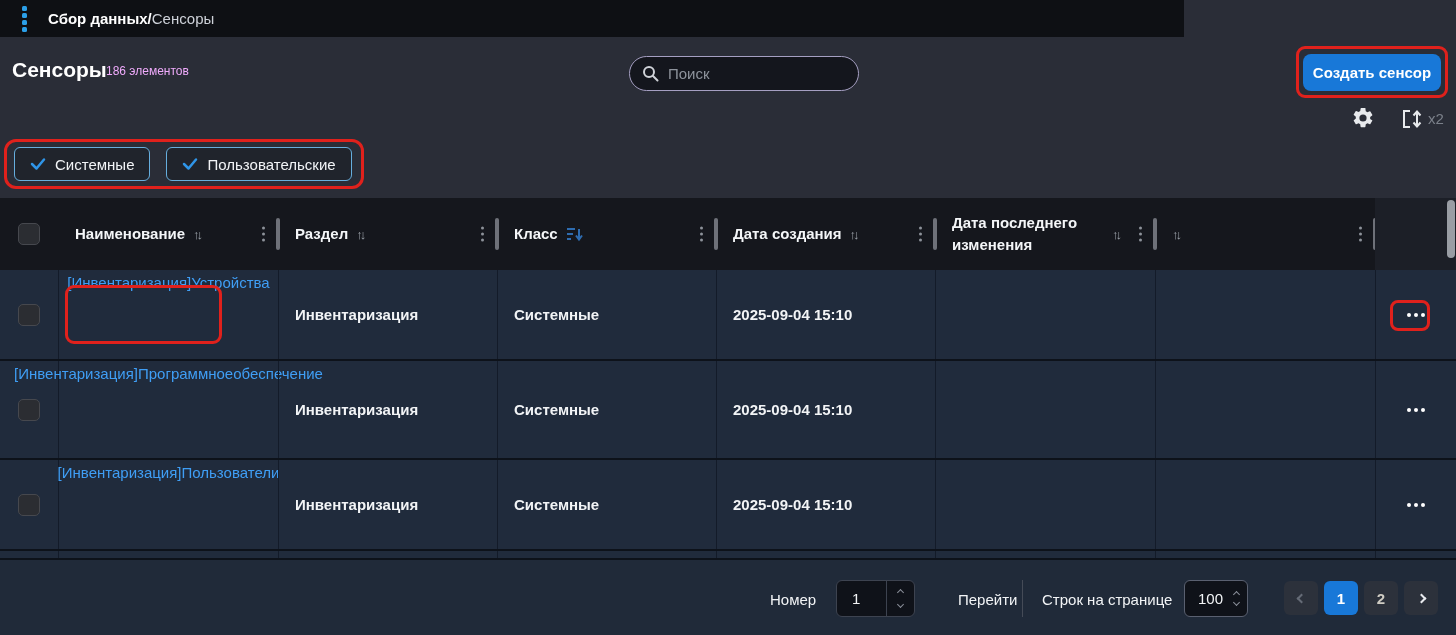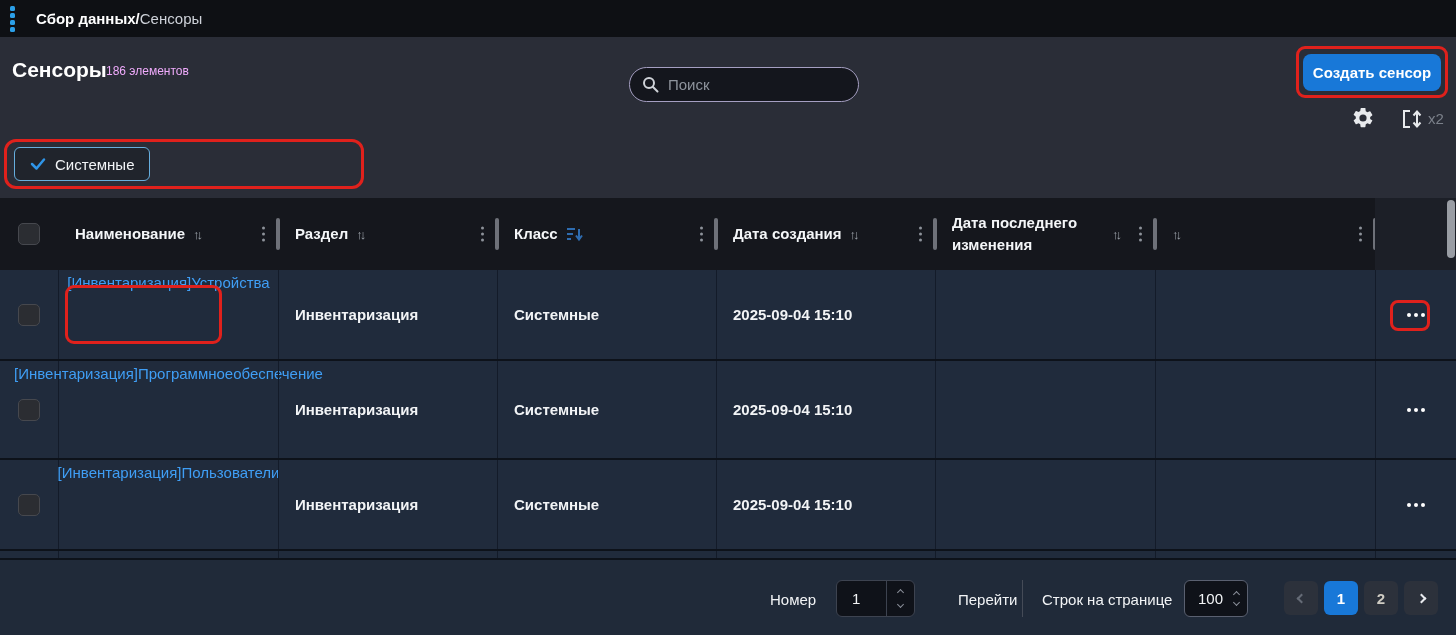--- a/index.html
+++ b/index.html
@@ -3,33 +3,33 @@
 <meta charset="utf-8">
 <style>
   * { margin:0; padding:0; box-sizing:border-box; }
   html,body { width:1456px; height:635px; }
   body {
     position:relative; overflow:hidden;
     background:#2a2d37; color:#eceef1;
     font-family:"Liberation Sans", sans-serif;
   }
   
-  .topbar { position:absolute; left:0; top:0; width:1456px; height:37px;
-    background:#0e1014; display:flex; align-items:center; padding-left:10px; }
+  .topbar { position:absolute; left:0; top:0; width:1184px; height:37px;
+    background:#0e1014; display:flex; align-items:center; padding-left:22px; }
   .app-dots { display:flex; flex-direction:column; gap:2px; margin-right:21px; }
   .app-dots i { width:5px; height:5px; border-radius:1.5px; background:#2b9fe8; }
   .breadcrumb { font-size:15px; }
   .breadcrumb .bc-bold { font-weight:bold; color:#ffffff; }
   .breadcrumb .bc-rest { color:#ced2d9; }
   
   .page-title { position:absolute; left:12px; top:58px; font-size:21px; font-weight:bold; color:#fff; }
   .items-count { position:absolute; left:106px; top:64px; font-size:12px; color:#f0abfc; }
   .search { position:absolute; left:629px; top:56px; width:230px; height:35px;
     border:1px solid #a59fc2; border-radius:18px; background:#14161d;
-    display:flex; align-items:center; padding:0 12px;margin-top:11px; }
+    display:flex; align-items:center; padding:0 12px; }
   .search svg { flex:0 0 auto; margin-right:9px; }
   .search input { background:transparent; border:0; outline:none; width:100%;
     color:#e8eaee; font-size:15px; font-family:inherit; }
   .search input::placeholder { color:#8e939c; }
   .create-btn { position:absolute; left:1303px; top:54px; width:138px; height:37px;
     background:#1878d8; border:0; border-radius:8px; color:#fff;
     font-weight:bold; font-size:15px; font-family:inherit; cursor:pointer; }
   .gear { position:absolute; left:1351px; top:106px; width:24px; height:24px; }
   .expand-rows { position:absolute; left:1399px; top:107px; width:26px; height:24px; }
   .zoom-label { position:absolute; left:1428px; top:110px; font-size:15px; color:#7b808a; }
@@ -145,20 +145,26 @@
 </svg>
 <span class="zoom-label">x2</span>
 
 <div class="chips">
   <div class="chip">
     <svg width="16" height="14" viewBox="0 0 16 14">
       <polyline points="2,7 6.5,11.5 14,2.5" fill="none" stroke="#2f95e8" stroke-width="2.5" stroke-linecap="round" stroke-linejoin="round"></polyline>
     </svg>
     <span>Системные</span>
   </div>
+  <div class="chip">
+    <svg width="16" height="14" viewBox="0 0 16 14">
+      <polyline points="2,7 6.5,11.5 14,2.5" fill="none" stroke="#2f95e8" stroke-width="2.5" stroke-linecap="round" stroke-linejoin="round"></polyline>
+    </svg>
+    <span>Пользовательские</span>
+  </div>
 </div>
 
 <div class="table">
 
   <div class="grid-row thead">
     <div class="th cb-col">
         <span class="checkbox"></span>
       </div>
     <div class="th divider">
       <span class="label">Наименование</span>

